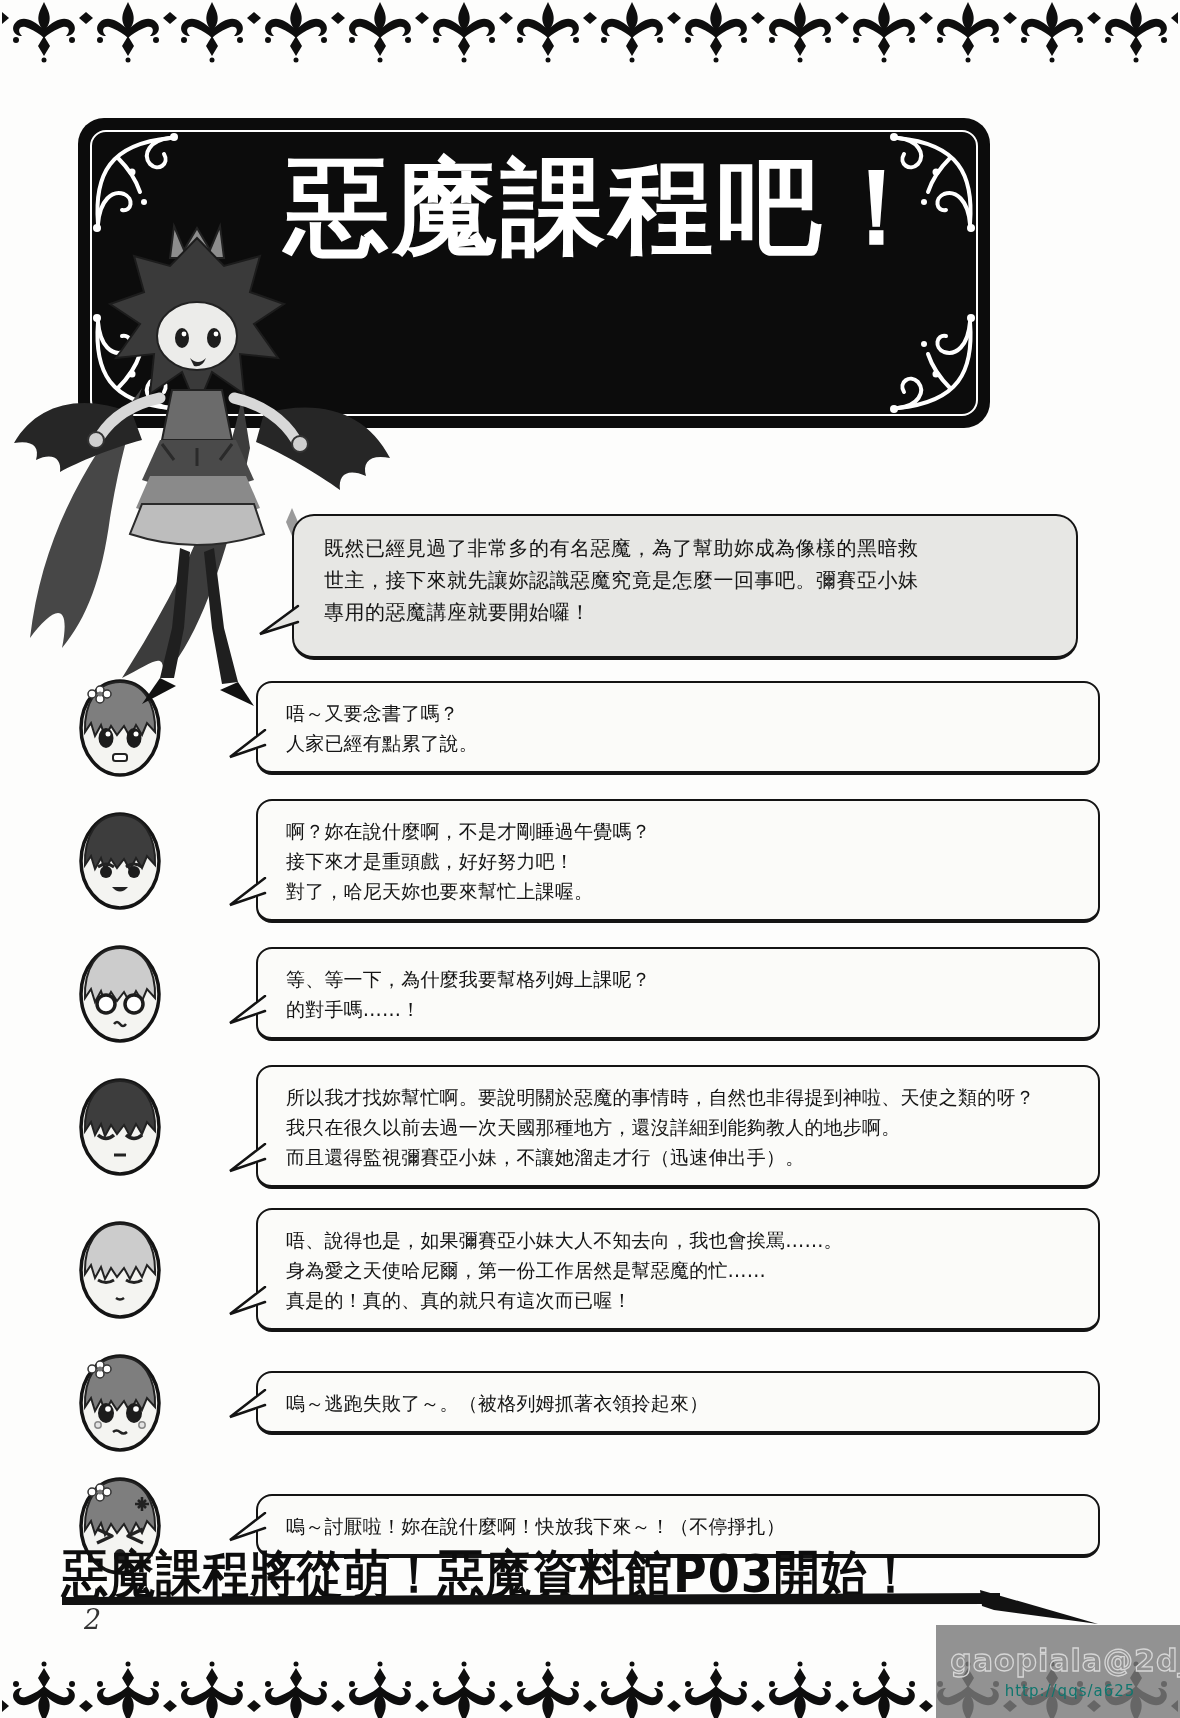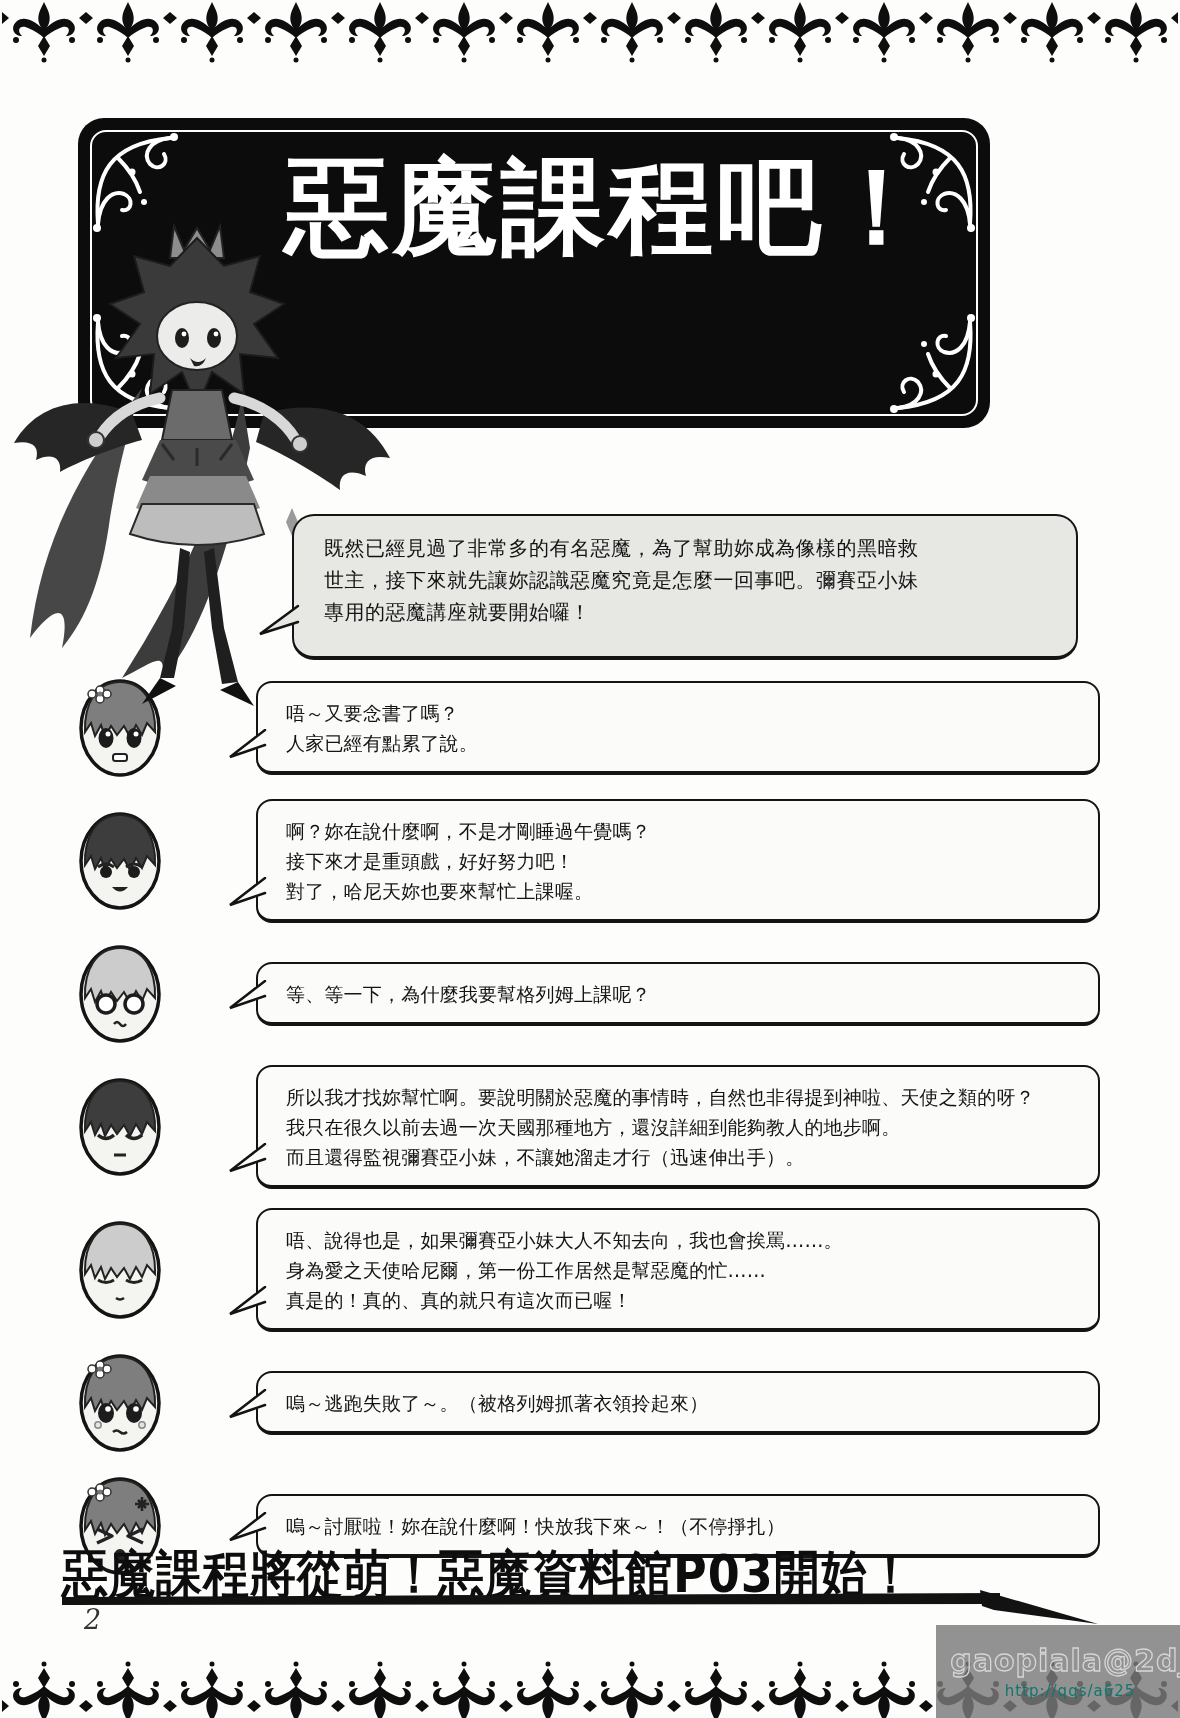--- a/index.html
+++ b/index.html
@@ -432,20 +432,21 @@
             <path d="M38 82 q3 -4 6 0 q3 4 6 0" stroke="#222" stroke-width="2.5" fill="none"></path>
           </svg>
         </div>
     <div class="bubble">
       <svg class="tail" width="40" height="30" viewBox="0 0 40 30">
         <path d="M38 1 L3 28 L38 16 Z" fill="#fbfbf9"></path>
         <path d="M38 1 L3 28 L38 16" fill="none" stroke="#141414" stroke-width="2.5" stroke-linecap="round"></path>
       </svg>
       <div class="lines">
             <div class="line">等、等一下，為什麼我要幫格列姆上課呢？</div>
+            <div class="line">的對手嗎……！</div>
           </div>
     </div>
   </div>
 
   <div class="row">
     <div class="avatar">
           <svg width="88" height="104" viewBox="0 0 88 104">
             <ellipse cx="44" cy="52" rx="39" ry="47" fill="#f4f4f1" stroke="#141414" stroke-width="3.5"></ellipse>
             <path d="M44 6 C20 6 8 28 9 56 L15 47 L19 60 L25 49 L29 61 L35 50 L41 59 L48 50 L54 61 L60 49 L66 59 L71 47 L79 56 C80 28 68 6 44 6 Z" fill="#3d3d3d" stroke="#222" stroke-width="2"></path>
             <path d="M22 60 Q30 67 38 60" stroke="#222" stroke-width="3.5" fill="none"></path>

